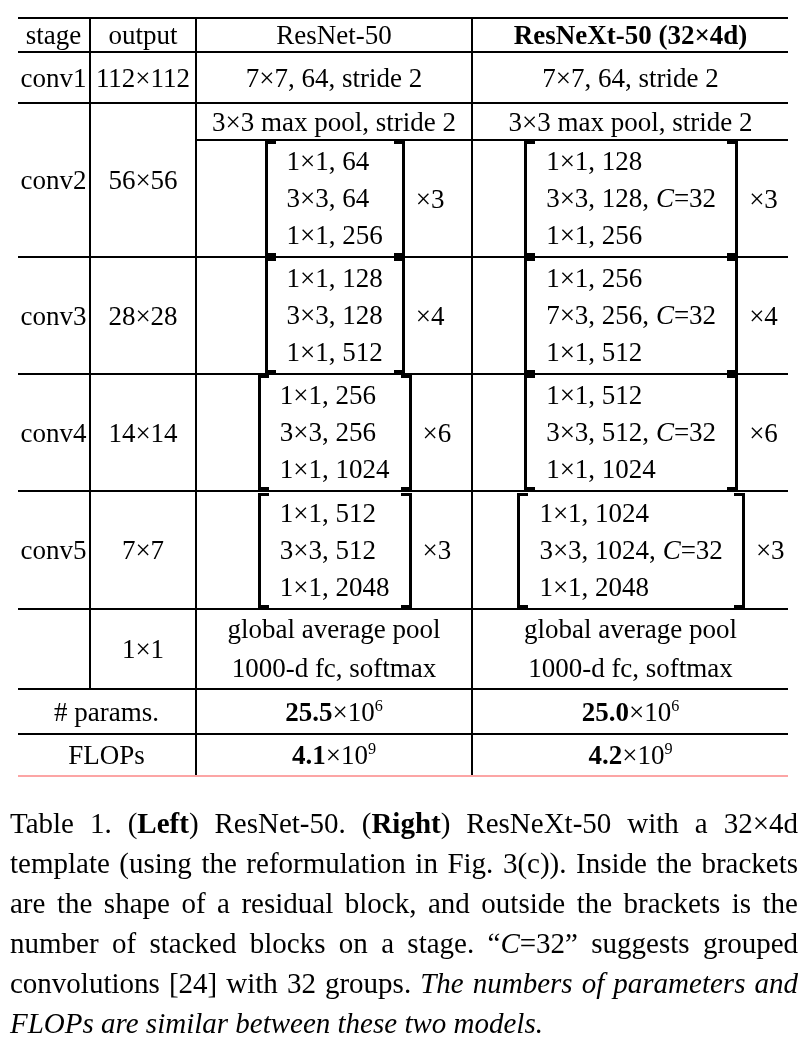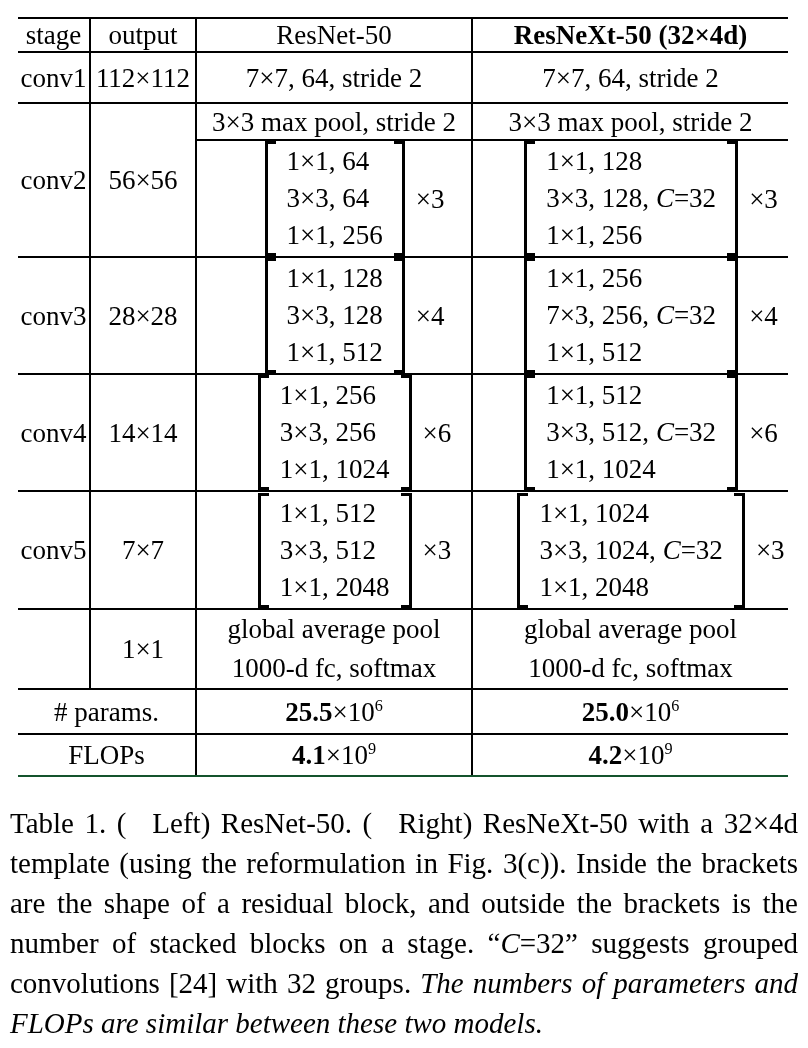--- a/index.html
+++ b/index.html
@@ -19,21 +19,21 @@
     width: 770px;
     font-size: 27px;
   }
   td {
     padding: 0;
     text-align: center;
     vertical-align: middle;
     line-height: 1.2;
   }
   .bt { border-top: 2px solid #000; }
-  .bb { border-bottom: 2px solid #14532d; }
+  .bb { border-bottom: 2px solid #fca5a5; }
   .bl { border-left: 2px solid #000; }
   .bold { font-weight: bold; margin-top: 17px; }
 
   
   .block {
     display: inline-flex;
     align-items: center;
     vertical-align: middle;
     margin-left: 41px;
   }
@@ -57,21 +57,21 @@
 
   sup { font-size: 0.6em; line-height: 0; }
 
   .caption {
     width: 788px;
     margin: 26px 0 0 10px;
     font-size: 29px;
     line-height: 40px;
     text-align: justify;
   }
-  .caption .b { font-weight: normal; margin-left: 26px; }
+  .caption .b { font-weight: bold; }
   .caption .i { font-style: italic; }
 </style>
 </head>
 <body>
 
 <div class="page">
 
   <table class="arch">
     <colgroup>
       <col style="width:72px">

